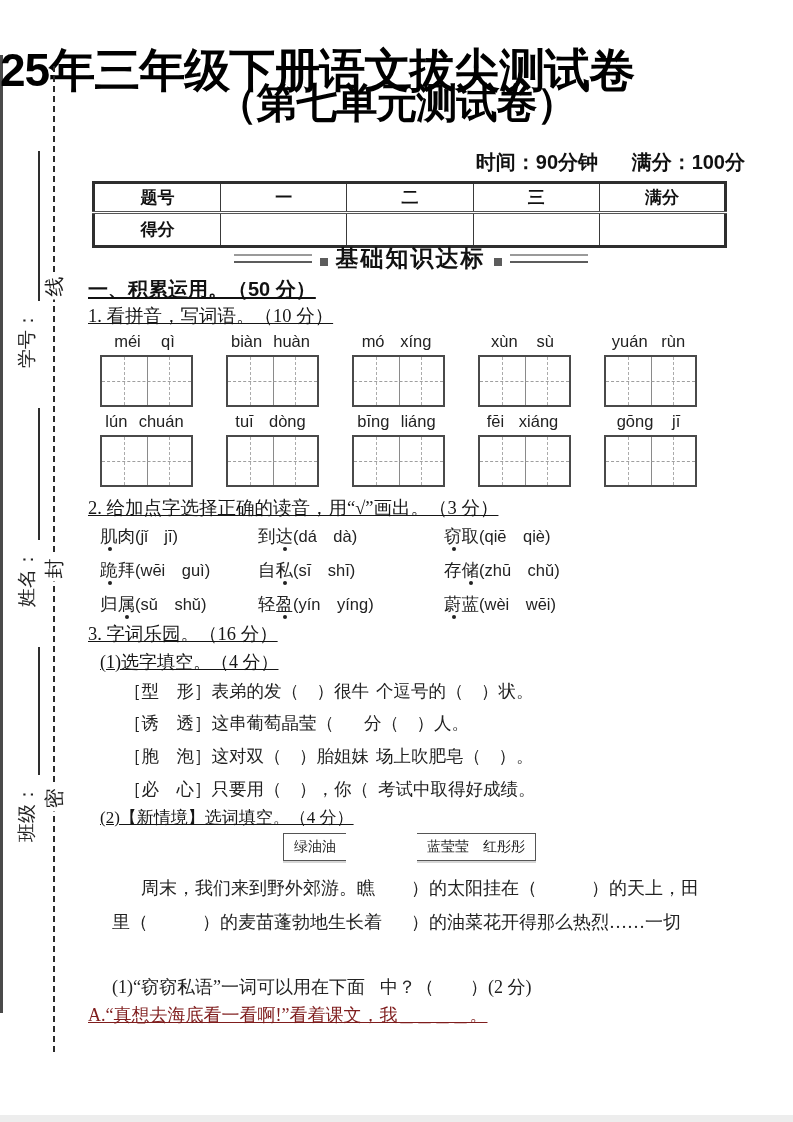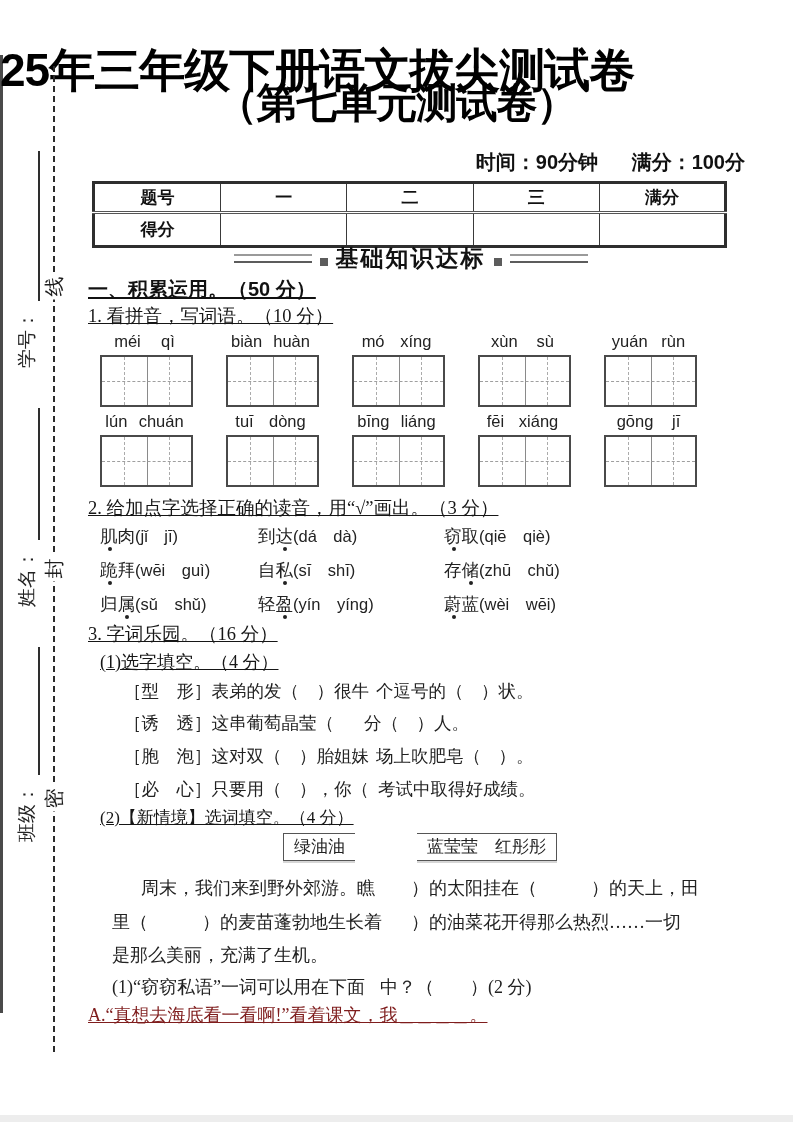--- a/index.html
+++ b/index.html
@@ -69,21 +69,21 @@
   .q2c{position:relative;display:inline-block;}
   .q2c.dot::after{content:"";position:absolute;left:45%;bottom:-3px;width:4px;height:4px;border-radius:50%;background:#222;}
   .q2o{font:16.5px "Liberation Sans","DejaVu Sans",sans-serif;color:#222;}
 
   
   .frag-line{position:absolute;left:0;right:0;height:26px;margin-left:24px;}
   .frag-line span{position:absolute;white-space:nowrap;font-size:17.5px;color:#222;}
   .para span{font-size:18px;}
 
   
-  .wordbox{position:absolute;top:833px;height:26px;line-height:25px;font-size:17px;color:#222;
+  .wordbox{position:absolute;top:833px;height:26px;line-height:25px;font-size:14px;color:#222;
            padding:0 10px;background:#fff;box-shadow:0 2px 0 #d6d6d6;white-space:nowrap;}
   #wordbox-left{left:283px;border:1.5px solid #555;border-right:none;}
   #wordbox-right{left:417px;border:1.5px solid #555;border-left:none;}
 
   #optionA{left:88px;top:1003px;font-size:18px;color:#7f1d1d;white-space:nowrap;}
 </style>
 </head>
 <body>
 
 <div class="page">
@@ -285,23 +285,20 @@
   <div class="wordbox" id="wordbox-right">蓝莹莹　红彤彤</div>
 
   <div class="frag-line para" style="top:876px">
     <span style="left:117px">周末，我们来到野外郊游。瞧</span>
     <span style="left:387px">）的太阳挂在（　　　）的天上，田</span>
   </div>
   <div class="frag-line para" style="top:910px">
     <span style="left:88px">里（　　　）的麦苗蓬勃地生长着</span>
     <span style="left:387px">）的油菜花开得那么热烈……一切</span>
   </div>
-  <div class="frag-line para" style="top:943px">
-    <span style="left:88px">是那么美丽，充满了生机。</span>
-  </div>
 
   <div class="frag-line" style="top:975px">
     <span style="left:88px;font-size:18px">(1)“窃窃私语”一词可以用在下面</span>
     <span style="left:356px;font-size:18px">中？（　　）(2 分)</span>
   </div>
   <div class="abs" id="optionA">A.“真想去海底看一看啊!”看着课文，我＿＿＿＿。</div>
 
 </div>
 
 </body></html>

